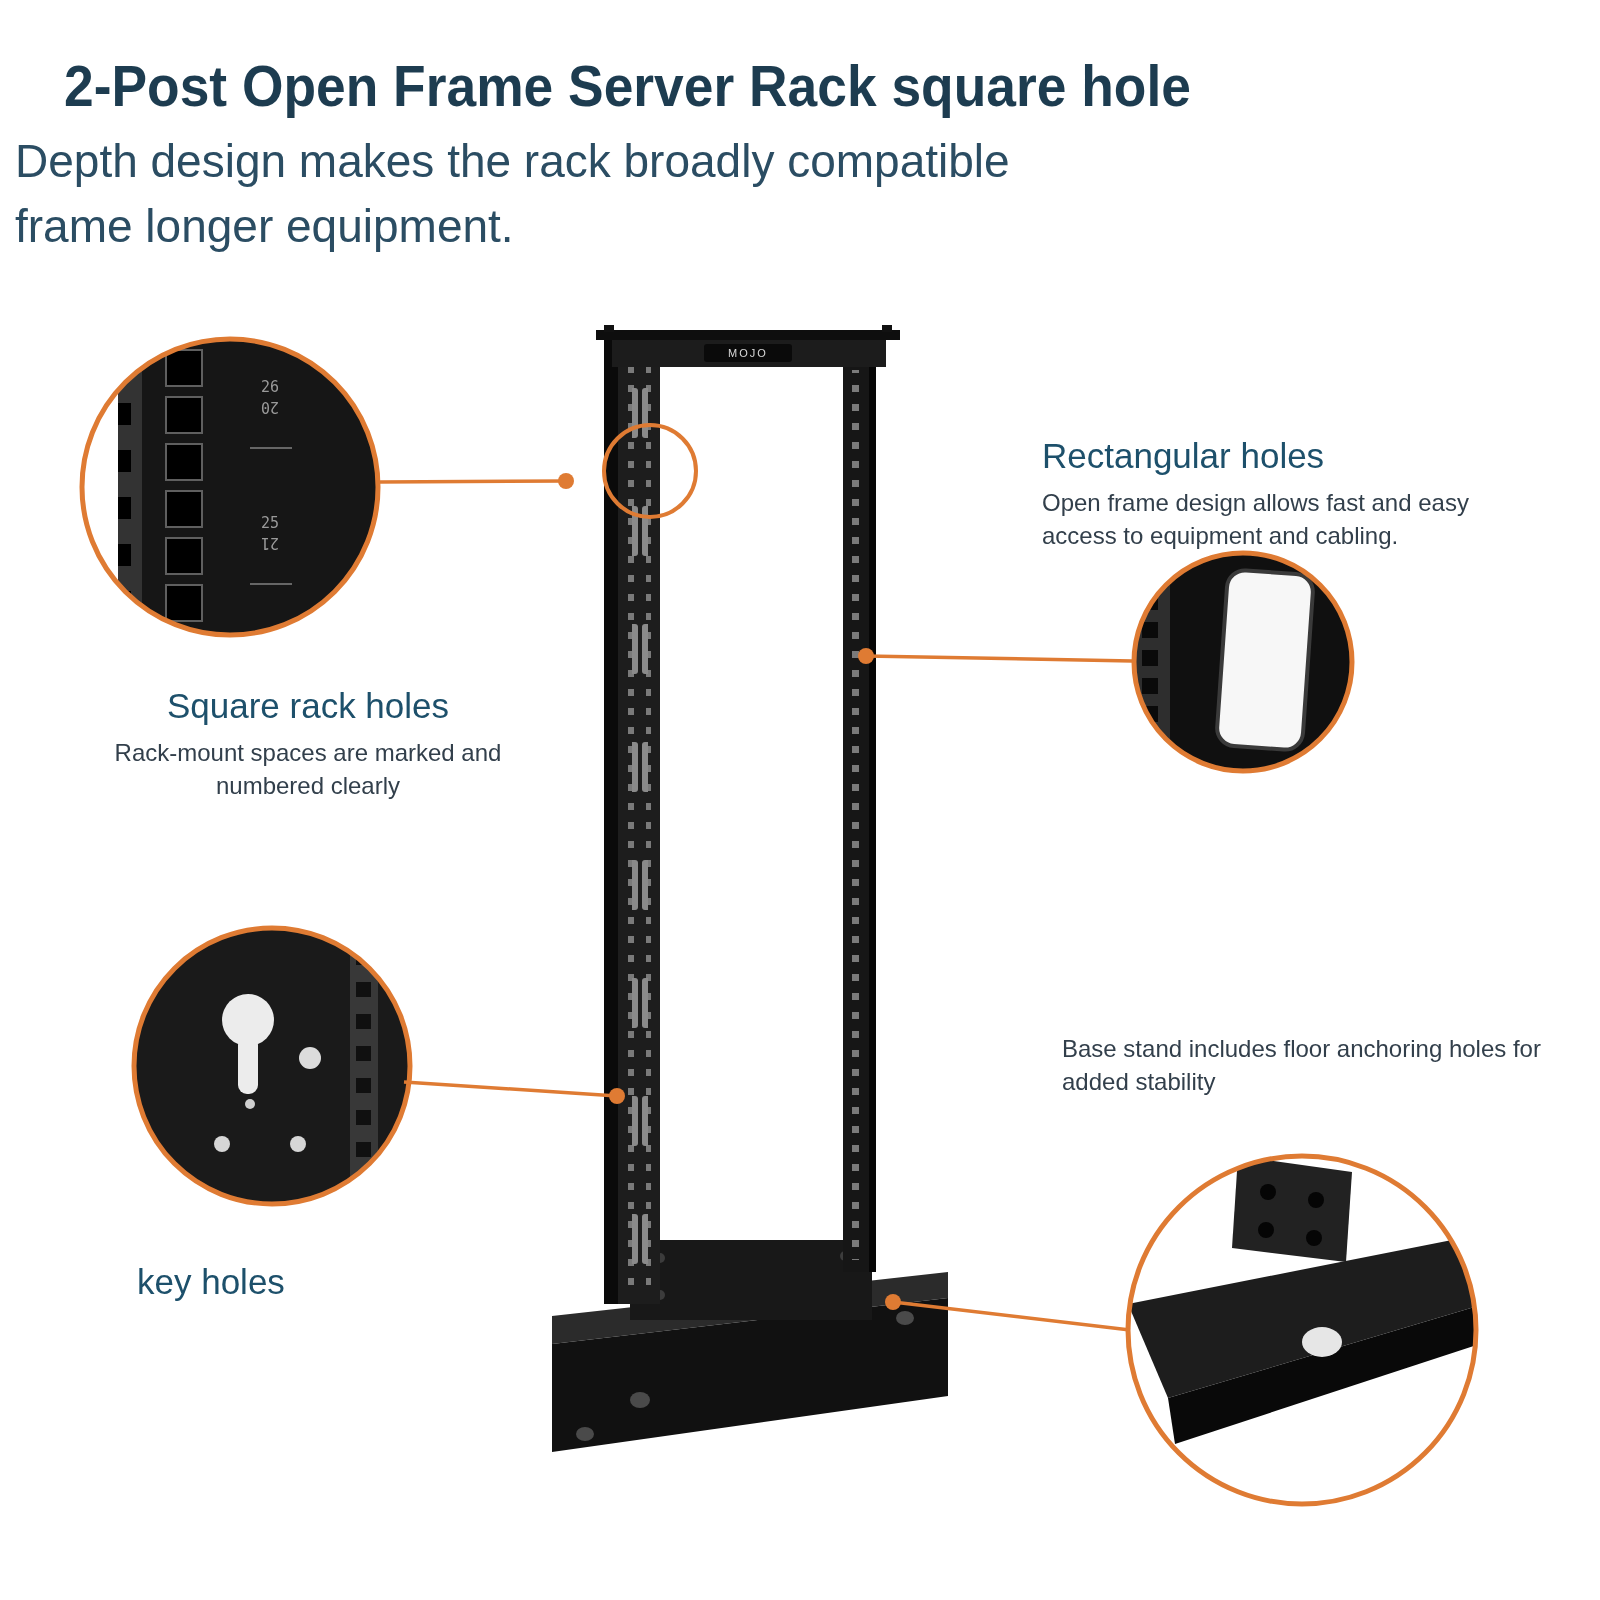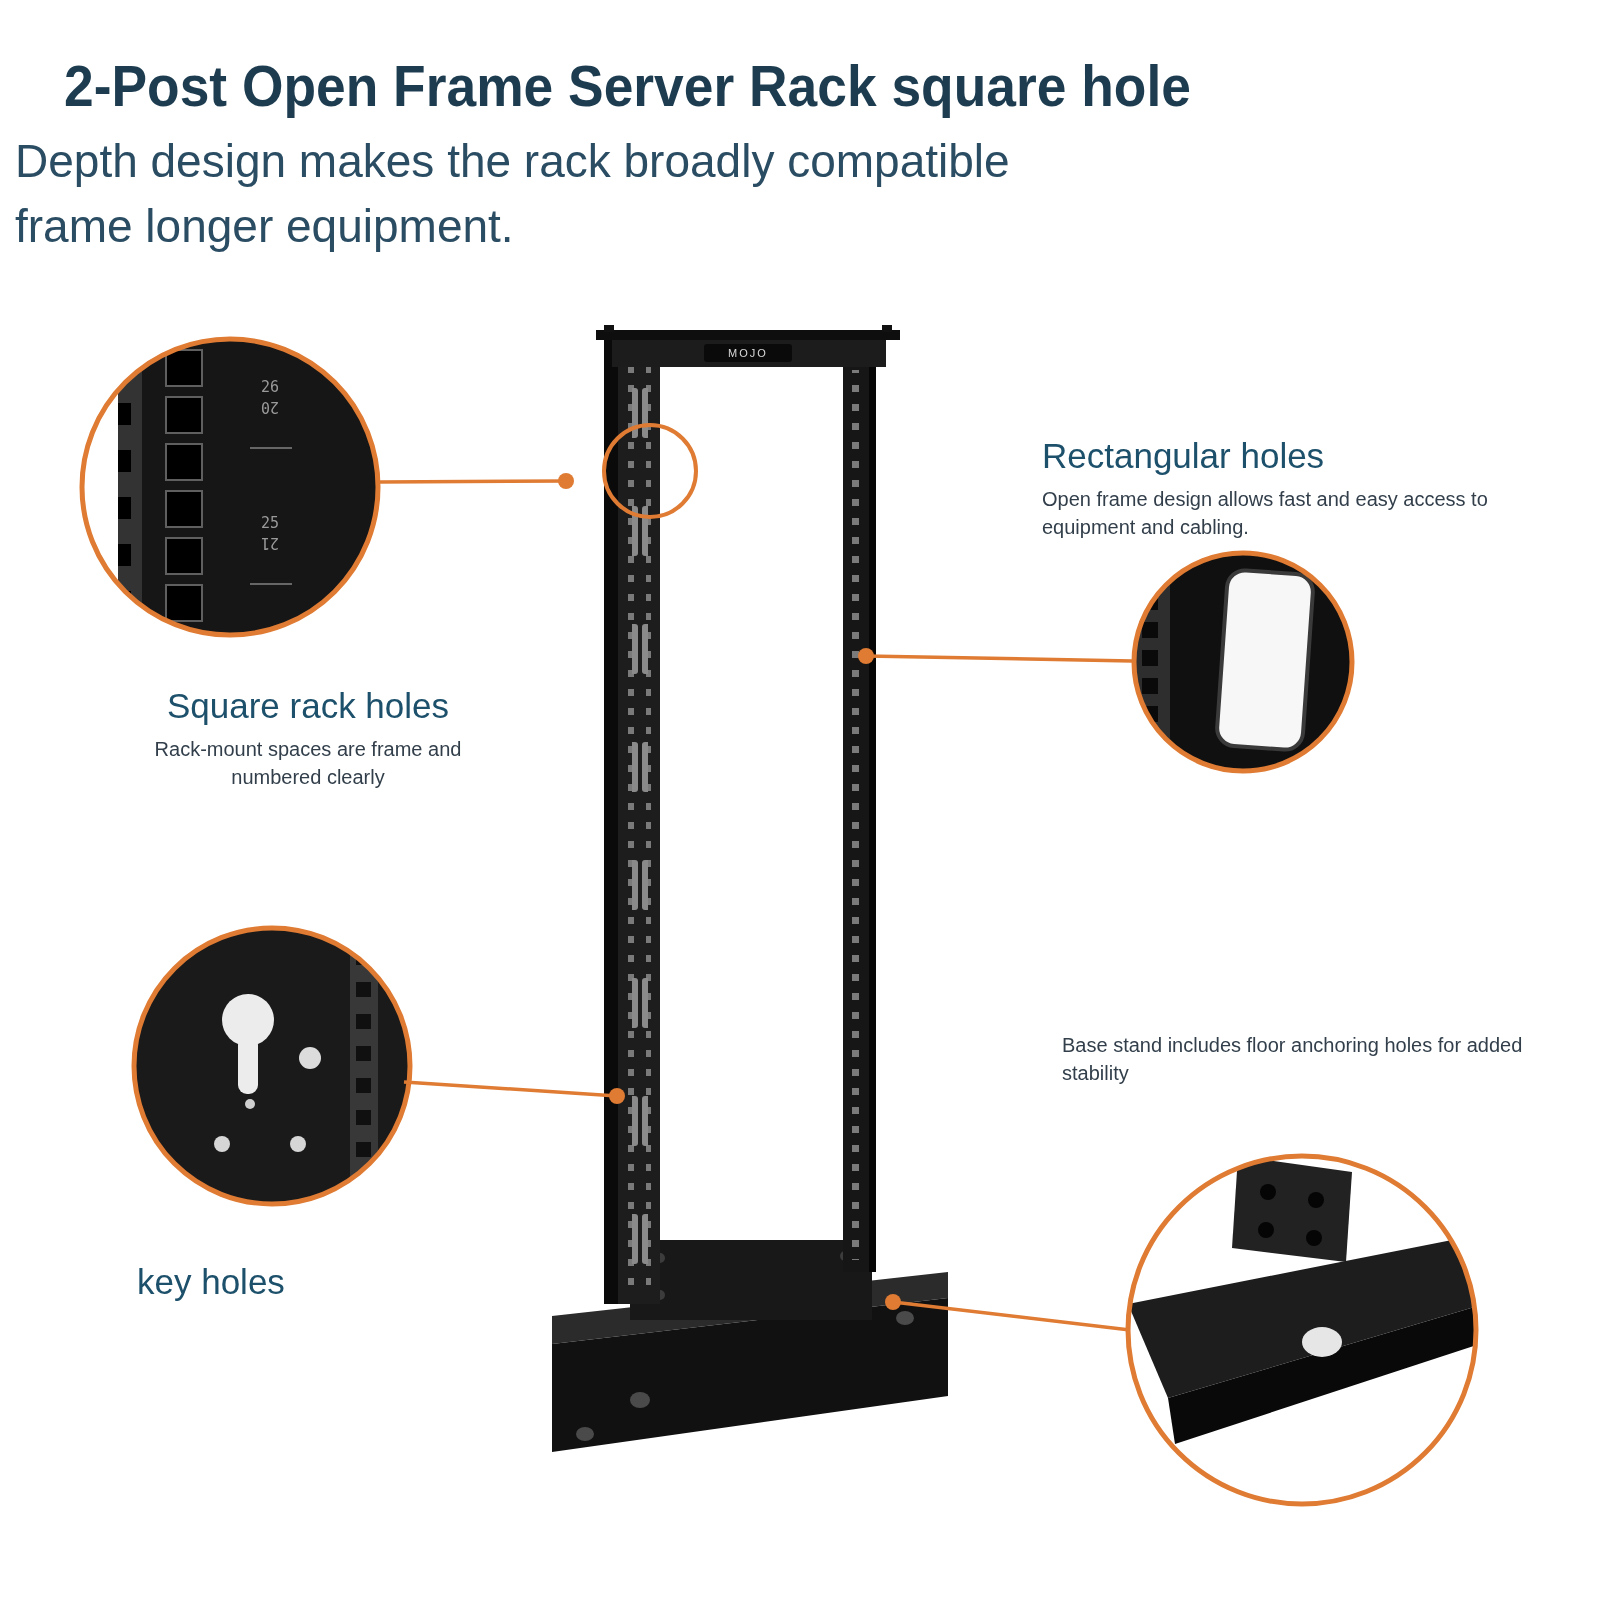--- a/index.html
+++ b/index.html
@@ -13,21 +13,21 @@
   .title-block { position:absolute; top:52px; left:15px; width:100%; text-align:left; }
   .title-block h1 {
     display:inline-block; font-size:58px; font-weight:700; color:#1d3c50;
     transform:scaleX(.92); letter-spacing:0px; white-space:nowrap;
   }
   .title-block .sub { font-size:46px; color:#2b4d63; line-height:1.42; font-weight:400; }
   .title-block .sub.first { margin-top:10px; }
 
   .feature { position:absolute; }
   .feature h2 { font-size:35px; font-weight:400; color:#1d506b;margin-top:36px; }
-  .feature p  { font-size:20px; color:#323f4b; line-height:1.38; margin-top:10px; }
+  .feature p  { font-size:24px; color:#323f4b; line-height:1.38; margin-top:10px; }
   .f-a { left:108px;  top:650px;  width:400px;text-align:center; }
   .f-b { left:1042px; top:400px;  width:500px; }
   .f-c { left:137px;  top:1226px; width:380px; }
   .f-d { left:1062px; top:1022px; width:480px; }
 
   .mark { font-family:"DejaVu Sans Mono", monospace; font-size:15px; fill:#9a9a9a; }
   .logo { font-family:"Liberation Sans", sans-serif; font-size:11px; fill:#d8d8d8; letter-spacing:2px; }
 </style>
 </head>
 <body>
@@ -196,21 +196,21 @@
   </svg>
 
   <header class="title-block">
     <h1>2-Post Open Frame Server Rack square hole</h1><br>
     <p class="sub first">Depth design makes the rack broadly compatible</p>
     <p class="sub">frame longer equipment.</p>
   </header>
 
   <div class="feature f-a">
     <h2>Square rack holes</h2>
-    <p>Rack-mount spaces are frame and numbered clearly</p>
+    <p>Rack-mount spaces are marked and numbered clearly</p>
   </div>
 
   <div class="feature f-b">
     <h2>Rectangular holes</h2>
     <p>Open frame design allows fast and easy access to equipment and cabling.</p>
   </div>
 
   <div class="feature f-c">
     <h2>key holes</h2>
   </div>

